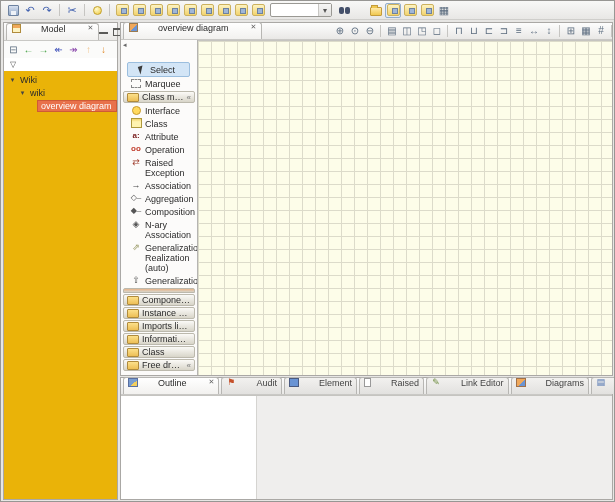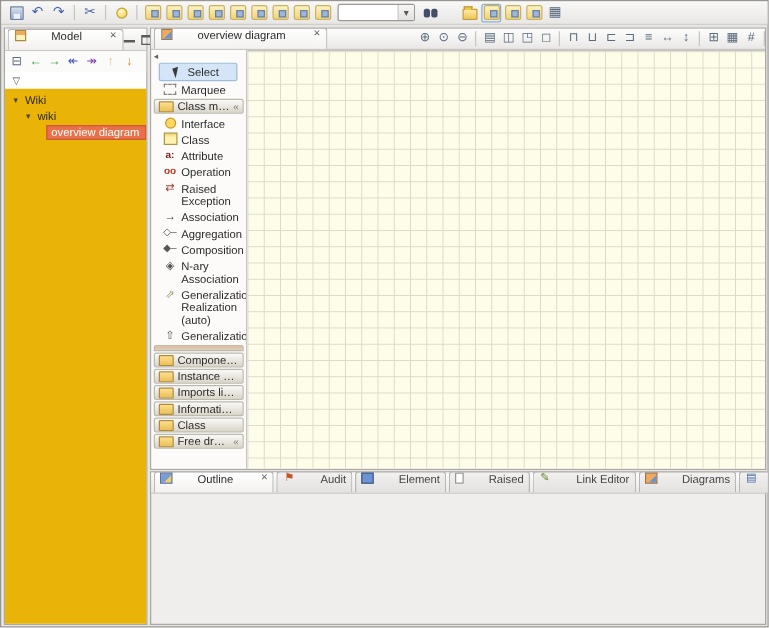--- a/index.html
+++ b/index.html
@@ -74,21 +74,21 @@
                   background:#f2f1ef; }
   .editor-panel .phead { height:17px; }
   .etoolbar { display:flex; align-items:center; gap:0; margin-left:70px; padding-bottom:2px; }
   .etoolbar .tbi { width:15px; height:13px; font-size:10px; color:#5a6b7e; }
   .ebody { flex:1; display:flex; overflow:hidden; }
   .palette { width:77px; background:#fcfbfa; border-right:1px solid #b5b4b1; display:flex;
              flex-direction:column; overflow:hidden; }
   .pal-top { height:10px; display:flex; align-items:center; padding-left:2px; color:#666; font-size:7px; }
   .pal-items { flex:1; overflow:hidden; padding:0 1px; }
   .ptool { display:flex; align-items:flex-start; gap:3px; padding:1px 2px 1px 7px; margin:0 1px; border-radius:2px; }
-  .ptool.selected { background:#d3e5f6; border:1px solid #9bbede; margin:0 6px 0 5px; }
+  .ptool.selected { background:#d3e5f6; border:1px solid #9bbede; margin:12px 6px 0 5px; }
   .ptool .plabel { line-height:10px; padding-top:1px; }
   .pi { width:12px; min-width:12px; height:10px; display:inline-flex; align-items:center;
         justify-content:center; font-size:9px; line-height:1; }
   .pi-cursor::before { content:""; width:0; height:0; border-top:8px solid #3a3a3a;
                        border-right:5px solid transparent; transform:rotate(-20deg); margin-top:1px; }
   .pi-marquee::before { content:""; width:8px; height:7px; border:1px dashed #888; }
   .pi-interface::before { content:""; width:7px; height:7px; border-radius:50%;
                           background:#ffd95e; border:1px solid #c79a2e; }
   .pi-class::before { content:""; width:9px; height:8px; background:linear-gradient(#f2d36d,#fff3b0 35%);
                       border:1px solid #ae983d; }
@@ -110,21 +110,21 @@
   .drawer-partial { height:5px; margin:1px; background:linear-gradient(#e8b48a,#d8d5c9);
                     border:1px solid #bcb9ad; border-radius:2px 2px 0 0; overflow:hidden; }
   .pi-drawer::before { content:""; width:10px; height:7px;
                        background:linear-gradient(#fce08a,#edbf56); border:1px solid #b08b3c; border-radius:1px; }
   .canvas { flex:1; background-color:#fdfde9;
             background-image:linear-gradient(to right,#dcdbca 1px,transparent 1px),
                              linear-gradient(to bottom,#dcdbca 1px,transparent 1px);
             background-size:13px 13px; border-top:1px solid #c5c4c0; }
   
   .bottom-panel { left:119px; top:376px; width:493px; height:123px; display:flex;
-                  flex-direction:row; background:#efeeec; }
+                  flex-direction:column; background:#efeeec; }
   .bottom-panel .phead { height:17px; }
   .bottom-panel .tab { font-size:9px; padding:0 4px; }
   .bbody { flex:1; display:flex; border-top:1px solid #c5c4c0; }
   .thumb { width:136px; background:#fff; border-right:1px solid #d5d4d1; }
   .bgray { flex:1; background:#efeeed; }
   .bi { width:10px; min-width:10px; height:9px; display:inline-flex; align-items:center;
         justify-content:center; font-size:9px; line-height:1; }
   .bi-outline { background:linear-gradient(135deg,#7a9ed0 60%,#f3cf5e 60%); border:1px solid #5a6fa0; }
   .bi-audit::before { content:"⚑"; color:#c5502a; }
   .bi-element { background:#6a94d4; border:1px solid #4a5a80; }

